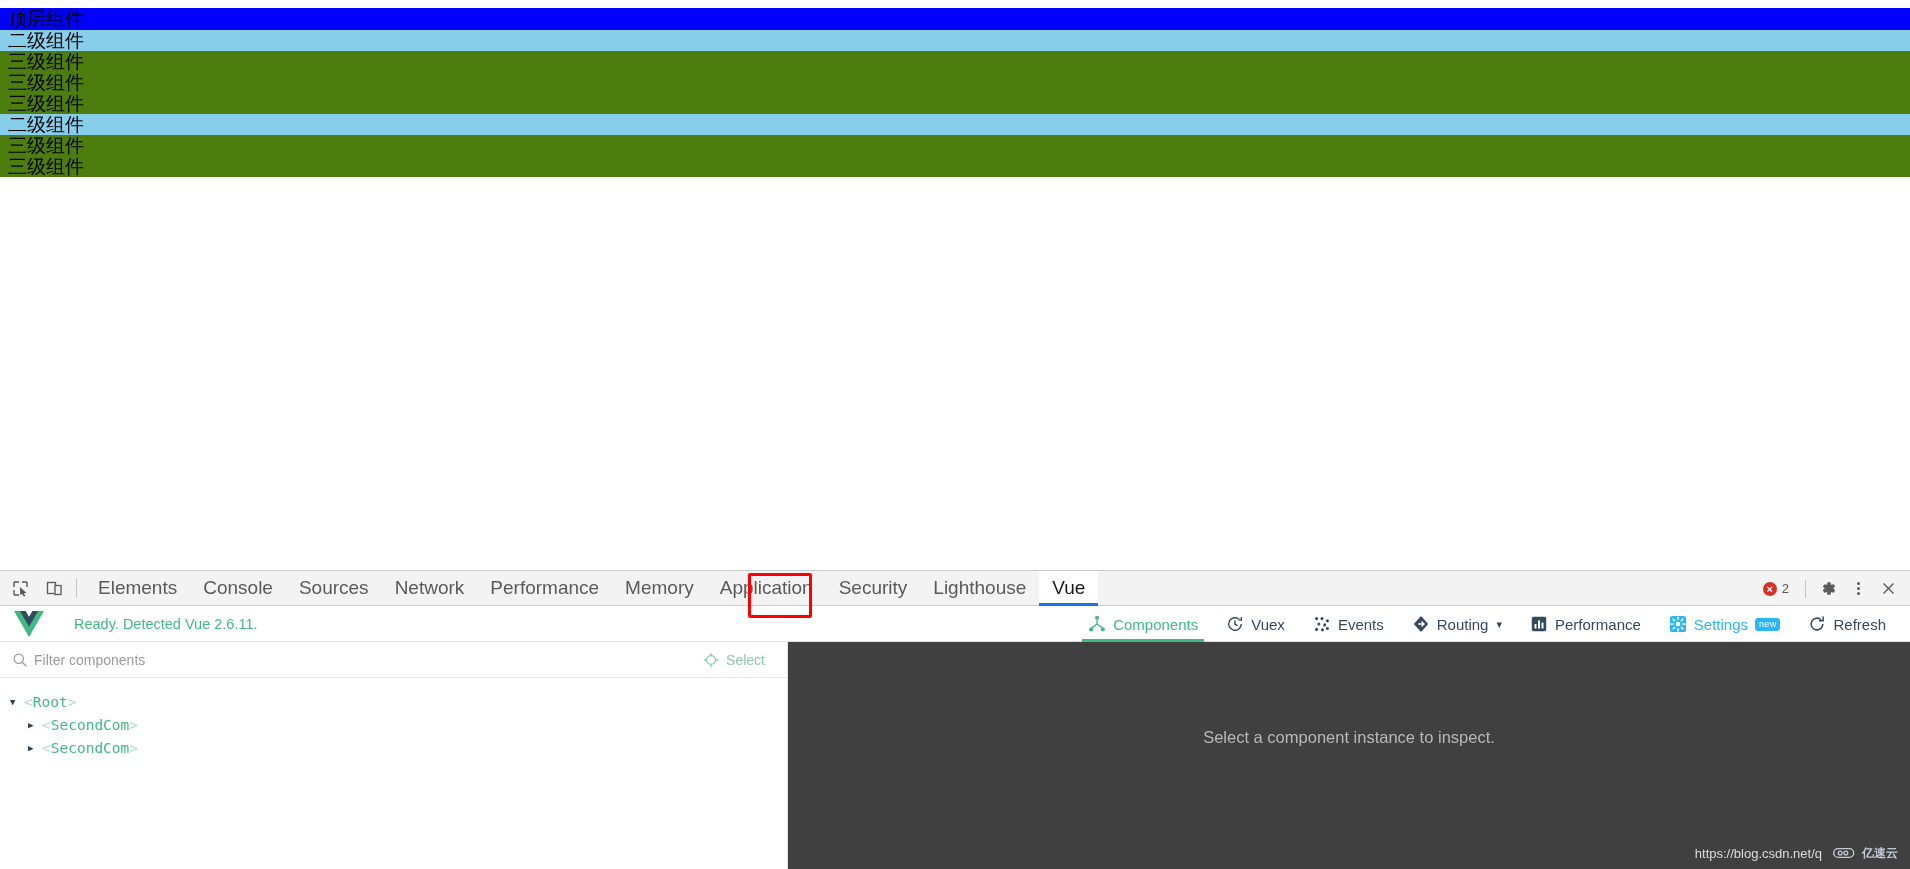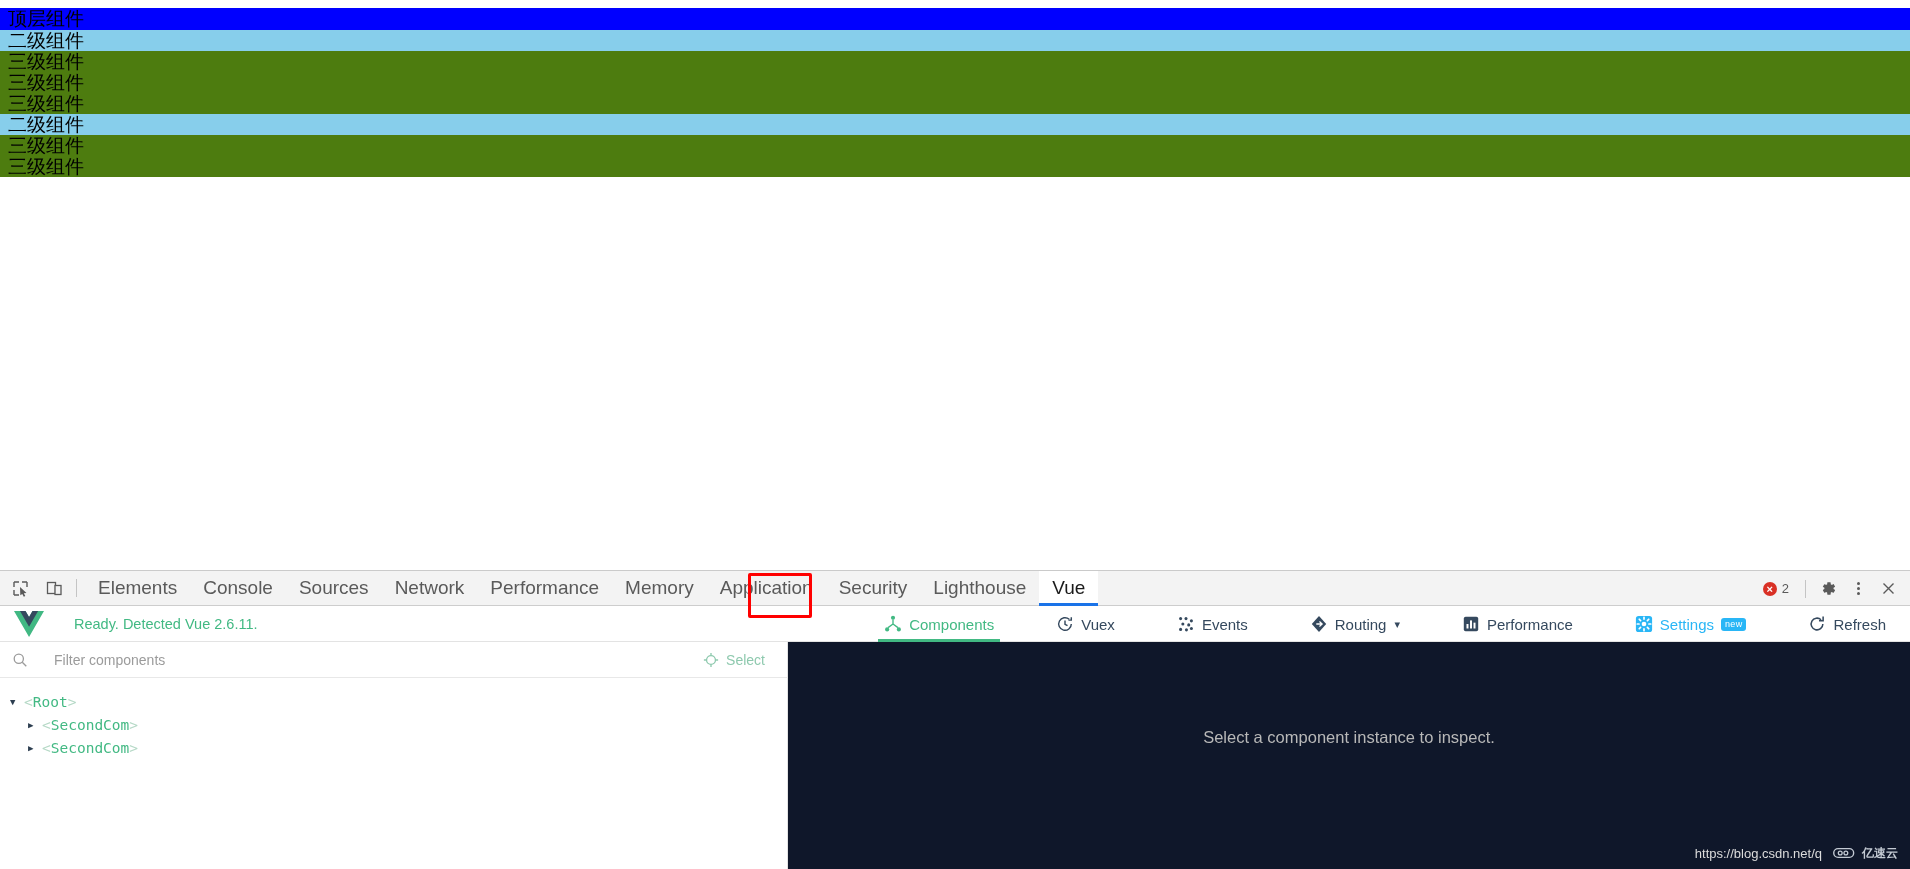--- a/index.html
+++ b/index.html
@@ -139,21 +139,21 @@
   #vue-logo { margin-left: 14px; width: 30px; height: 26px; }
   #vue-status {
     margin-left: 30px;
     font-size: 14.5px;
     color: #42b983;
   }
   #vue-nav {
     position: absolute;
     right: 10px; top: 0;
     height: 36px;
-    display: flex; align-items: center; gap: 34px;
+    display: flex; align-items: center;
   }
   .vnav {
     display: flex; align-items: center;
     gap: 7px;
     height: 36px;
     padding: 0 14px;
     font-size: 15px;
     color: #35495e;
     cursor: pointer;
     position: relative;
@@ -191,21 +191,21 @@
   }
   #filter-bar {
     height: 36px;
     display: flex; align-items: center;
     border-bottom: 1px solid #e8e8e8;
     position: relative;
   }
   #filter-icon { margin-left: 12px; width: 16px; height: 16px; }
   #filter-input {
     border: none; outline: none;
-    margin-left: 24px;
+    margin-left: 4px;
     font-size: 14px;
     color: #0f172a;
     width: 600px;
     font-family: "Liberation Sans", sans-serif;
     background: transparent;
   }
   #filter-input::placeholder { color: #9b9b9b; }
   #select-btn {
     position: absolute;
     right: 22px;
@@ -232,21 +232,21 @@
     width: 14px;
     font-size: 9px;
     color: #2c3e50;
     display: inline-block;
   }
   .tag-bracket { color: #b5d9c6; }
   .tag-name { color: #42b983; }
   #detail-pane {
     flex: 1;
     position: relative;
-    background: #0f172a;
+    background: #404040;
   }
   #detail-placeholder {
     position: absolute;
     left: 0; right: 0;
     top: 86px;
     text-align: center;
     font-size: 16.5px;
     color: #b8b8b8;
   }
   #watermark {

